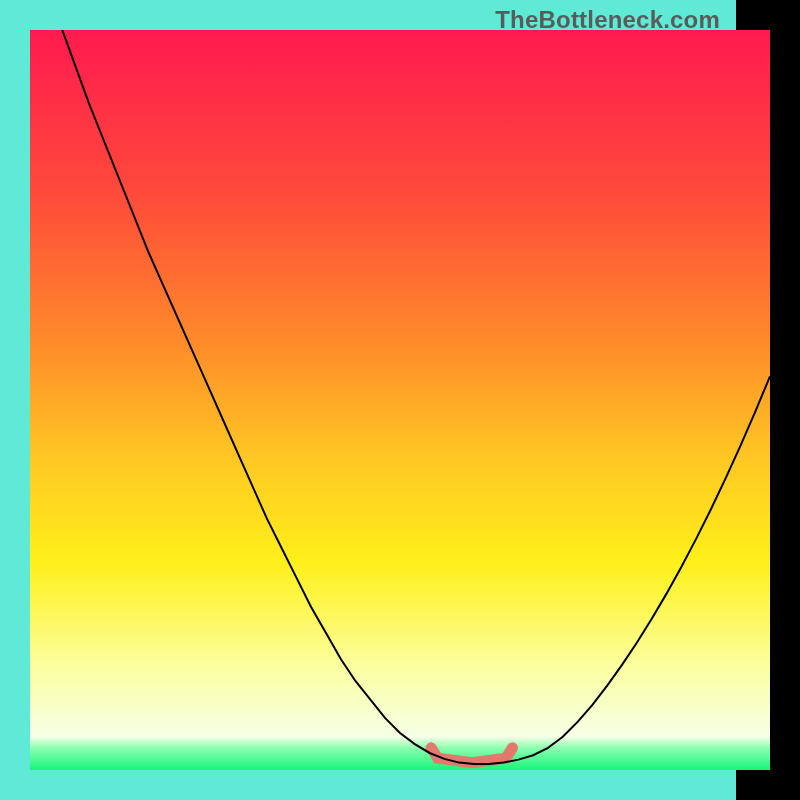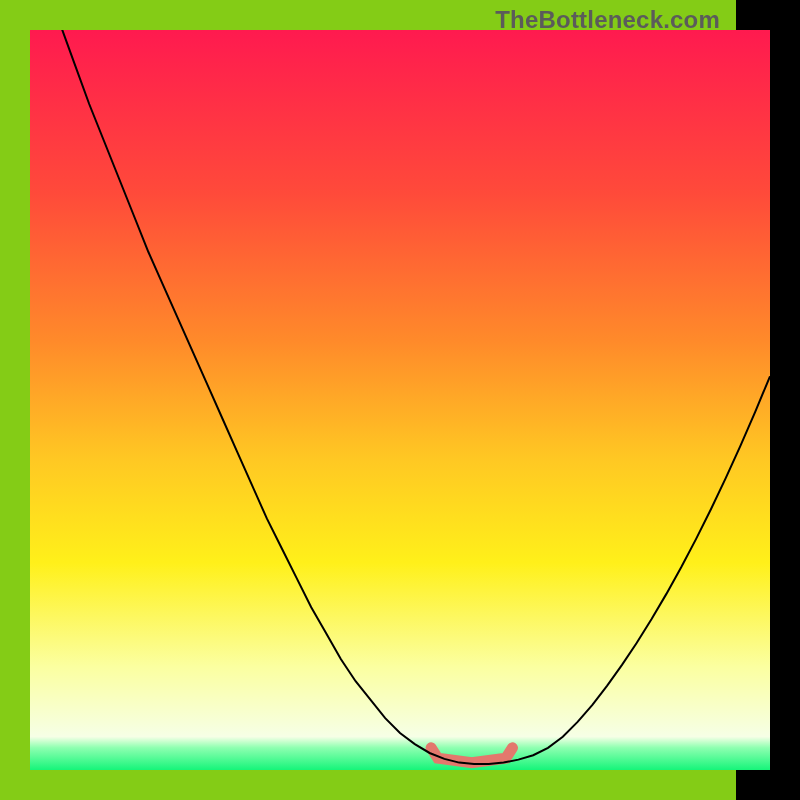--- a/index.html
+++ b/index.html
@@ -7,21 +7,21 @@
     padding: 0;
     width: 800px;
     height: 800px;
     overflow: hidden;
     background: #000;
   }
   .frame {
     position: relative;
     width: 736px;
     height: 800px;
-    background: #84cc16;
+    background: #5eead4;
   }
   .plot-area {
     position: absolute;
     left: 30px;
     top: 30px;
     width: 740px;
     height: 740px;
   }
   .watermark {
     position: absolute;

